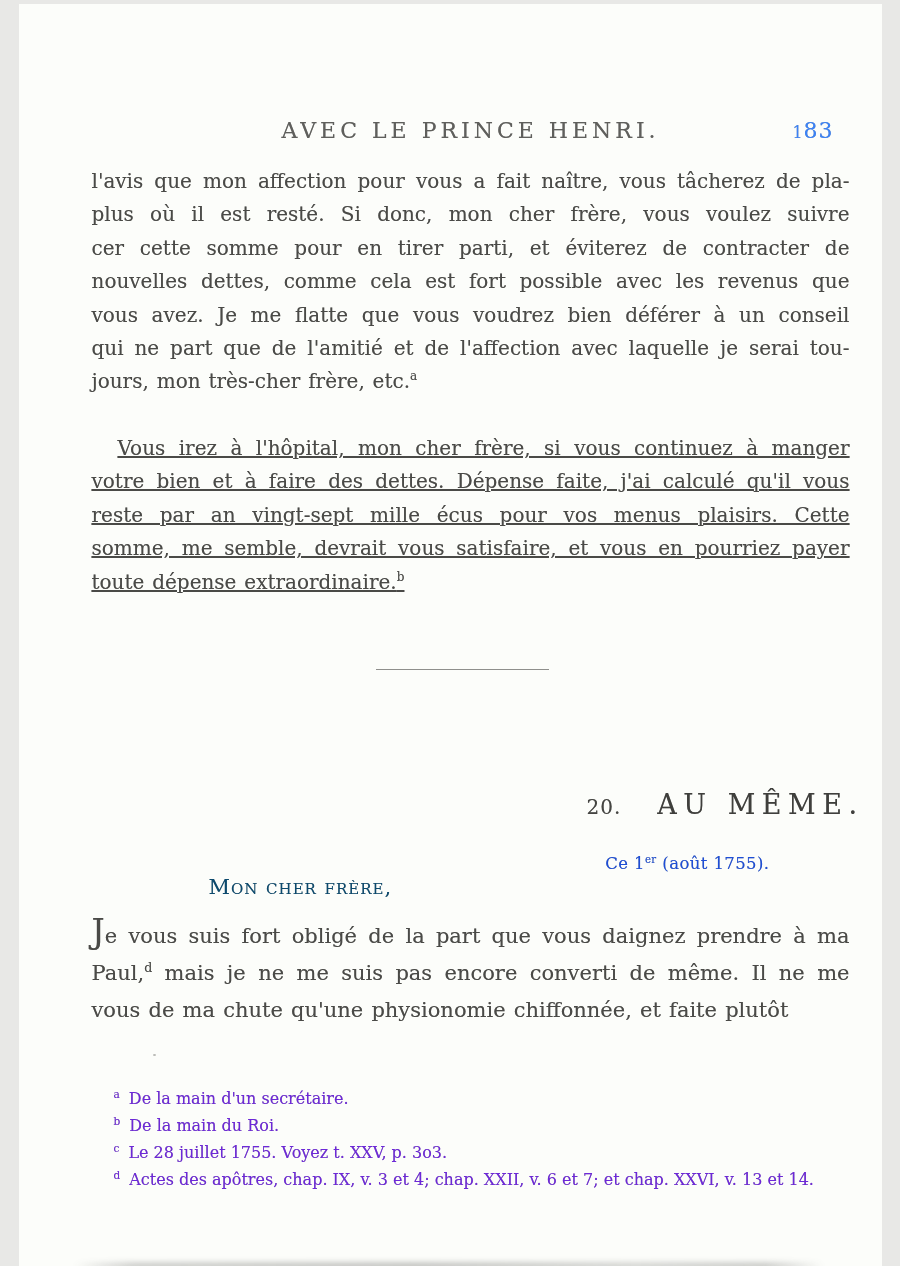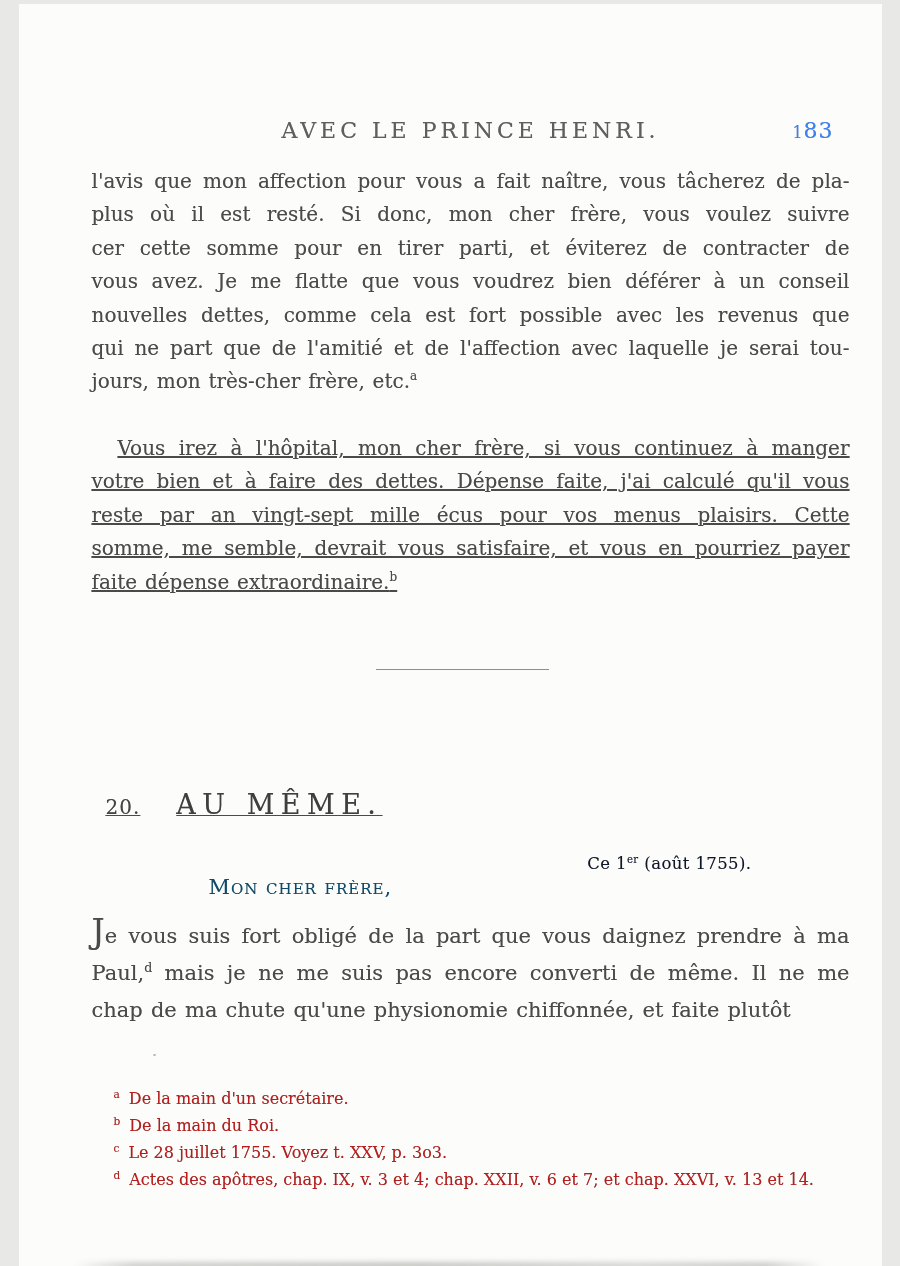--- a/index.html
+++ b/index.html
@@ -29,37 +29,37 @@
   .para{position:absolute;left:73px;width:758px;font-size:20px;line-height:33.4px;word-spacing:1.5px;}
   .para .line{text-align:justify;text-align-last:justify;}
   .para .line.last{text-align-last:left;}
   .para .line.indent{text-indent:26px;}
   .p1{top:161px;}
   .p2{top:428px;text-decoration:underline;}
   sup.note{font-size:0.60em;vertical-align:super;line-height:0;letter-spacing:0;}
   
   .divider{position:absolute;top:665px;left:357px;width:173px;height:1px;background:#8f8f8c;}
   
-  .letter-heading{position:absolute;top:785px;left:73px;width:758px;text-align:left;white-space:nowrap;transform:translateX(14px);text-decoration:underline;}
+  .letter-heading{position:absolute;top:785px;left:73px;width:758px;text-align:right;white-space:nowrap;transform:translateX(14px);}
   .letter-number{font-size:20px;color:#454542;margin-right:36px;letter-spacing:1px;}
   .letter-title{font-size:27px;letter-spacing:6.5px;color:#3f3f3c;}
   
-  .dateline{position:absolute;top:850px;right:130px;font-size:16.5px;color:#0f172a;letter-spacing:0.4px;text-align:right;}
+  .dateline{position:absolute;top:850px;right:112px;font-size:16.5px;color:#1d4ed8;letter-spacing:0.4px;text-align:right;}
   .dateline sup{font-size:0.62em;line-height:0;}
   .salutation{
     position:absolute;top:871px;left:190px;
     font-variant:small-caps;font-size:21px;letter-spacing:1px;color:#0c4a6e;
   }
   
   .letter-body{position:absolute;left:73px;top:914px;width:758px;font-size:21px;line-height:36.8px;word-spacing:1.5px;}
   .letter-body .line{text-align:justify;text-align-last:justify;}
   .letter-body .line.last{text-align-last:left;}
   .letter-body .line.first::first-letter{font-size:33px;line-height:0;}
   
-  .footnotes{position:absolute;left:73px;top:1081px;width:770px;font-size:16px;line-height:27px;color:#b91c1c;}
+  .footnotes{position:absolute;left:73px;top:1081px;width:770px;font-size:16px;line-height:27px;color:#6d28d9;}
   .footnote{padding-left:22px;white-space:nowrap;}
   .footnote sup.fn-marker{font-size:0.66em;vertical-align:super;line-height:0;margin-right:9px;}
   
   .speck{position:absolute;background:#8a8a86;border-radius:50%;}
   .speck.s1{left:134px;top:1050px;width:3px;height:2px;opacity:0.6;}
   .speck.s2{left:868px;top:1081px;width:4px;height:2px;opacity:0.45;}
   .bottom-shadow{
     position:absolute;left:55px;right:58px;bottom:1px;height:6px;
     background:linear-gradient(90deg,
       rgba(70,70,68,0) 0%,
@@ -80,48 +80,48 @@
 
   <div class="header">
     <span class="running-title">AVEC LE PRINCE HENRI.</span>
     <span class="page-number">183</span>
   </div>
 
   <div class="para p1">
     <div class="line">l'avis que mon affection pour vous a fait naître, vous tâcherez de pla-</div>
     <div class="line">plus où il est resté.  Si donc, mon cher frère, vous voulez suivre</div>
     <div class="line">cer cette somme pour en tirer parti, et éviterez de contracter de</div>
+    <div class="line">nouvelles dettes, comme cela est fort possible avec les revenus que</div>
     <div class="line">vous avez.  Je me flatte que vous voudrez bien déférer à un conseil</div>
-    <div class="line">nouvelles dettes, comme cela est fort possible avec les revenus que</div>
     <div class="line">qui ne part que de l'amitié et de l'affection avec laquelle je serai tou-</div>
     <div class="line last"><span>jours, mon très-cher frère, etc.</span><sup class="note">a</sup></div>
   </div>
 
   <div class="para p2">
     <div class="line indent">Vous irez à l'hôpital, mon cher frère, si vous continuez à manger</div>
     <div class="line">votre bien et à faire des dettes.  Dépense faite, j'ai calculé qu'il vous</div>
     <div class="line">reste par an vingt-sept mille écus pour vos menus plaisirs.  Cette</div>
     <div class="line">somme, me semble, devrait vous satisfaire, et vous en pourriez payer</div>
-    <div class="line last"><span>faite dépense extraordinaire.</span><sup class="note">b</sup></div>
+    <div class="line last"><span>toute dépense extraordinaire.</span><sup class="note">b</sup></div>
   </div>
 
   <div class="divider"></div>
 
   <div class="letter-heading">
     <span class="letter-number">20.</span><span class="letter-title">AU MÊME.</span>
   </div>
 
   <div class="dateline"><span>Ce 1</span><sup>er</sup><span> (août 1755).</span></div>
 
   <div class="salutation">Mon cher frère,</div>
 
   <div class="letter-body">
     <div class="line first">Je vous suis fort obligé de la part que vous daignez prendre à ma</div>
     <div class="line"><span>Paul,</span><sup class="note">d</sup><span> mais je ne me suis pas encore converti de même.  Il ne me</span></div>
-    <div class="line last">chap de ma chute qu'une physionomie chiffonnée, et faite plutôt</div>
+    <div class="line last">vous de ma chute qu'une physionomie chiffonnée, et faite plutôt</div>
   </div>
 
   <div class="footnotes">
     <div class="footnote"><sup class="fn-marker">a</sup><span>De la main d'un secrétaire.</span></div>
     <div class="footnote"><sup class="fn-marker">b</sup><span>De la main du Roi.</span></div>
     <div class="footnote"><sup class="fn-marker">c</sup><span>Le 28 juillet 1755.  Voyez t. XXV, p. 3o3.</span></div>
     <div class="footnote"><sup class="fn-marker">d</sup><span>Actes des apôtres, chap. IX, v. 3 et 4; chap. XXII, v. 6 et 7; et chap. XXVI, v. 13 et 14.</span></div>
   </div>
 
   <div class="speck s1"></div>

